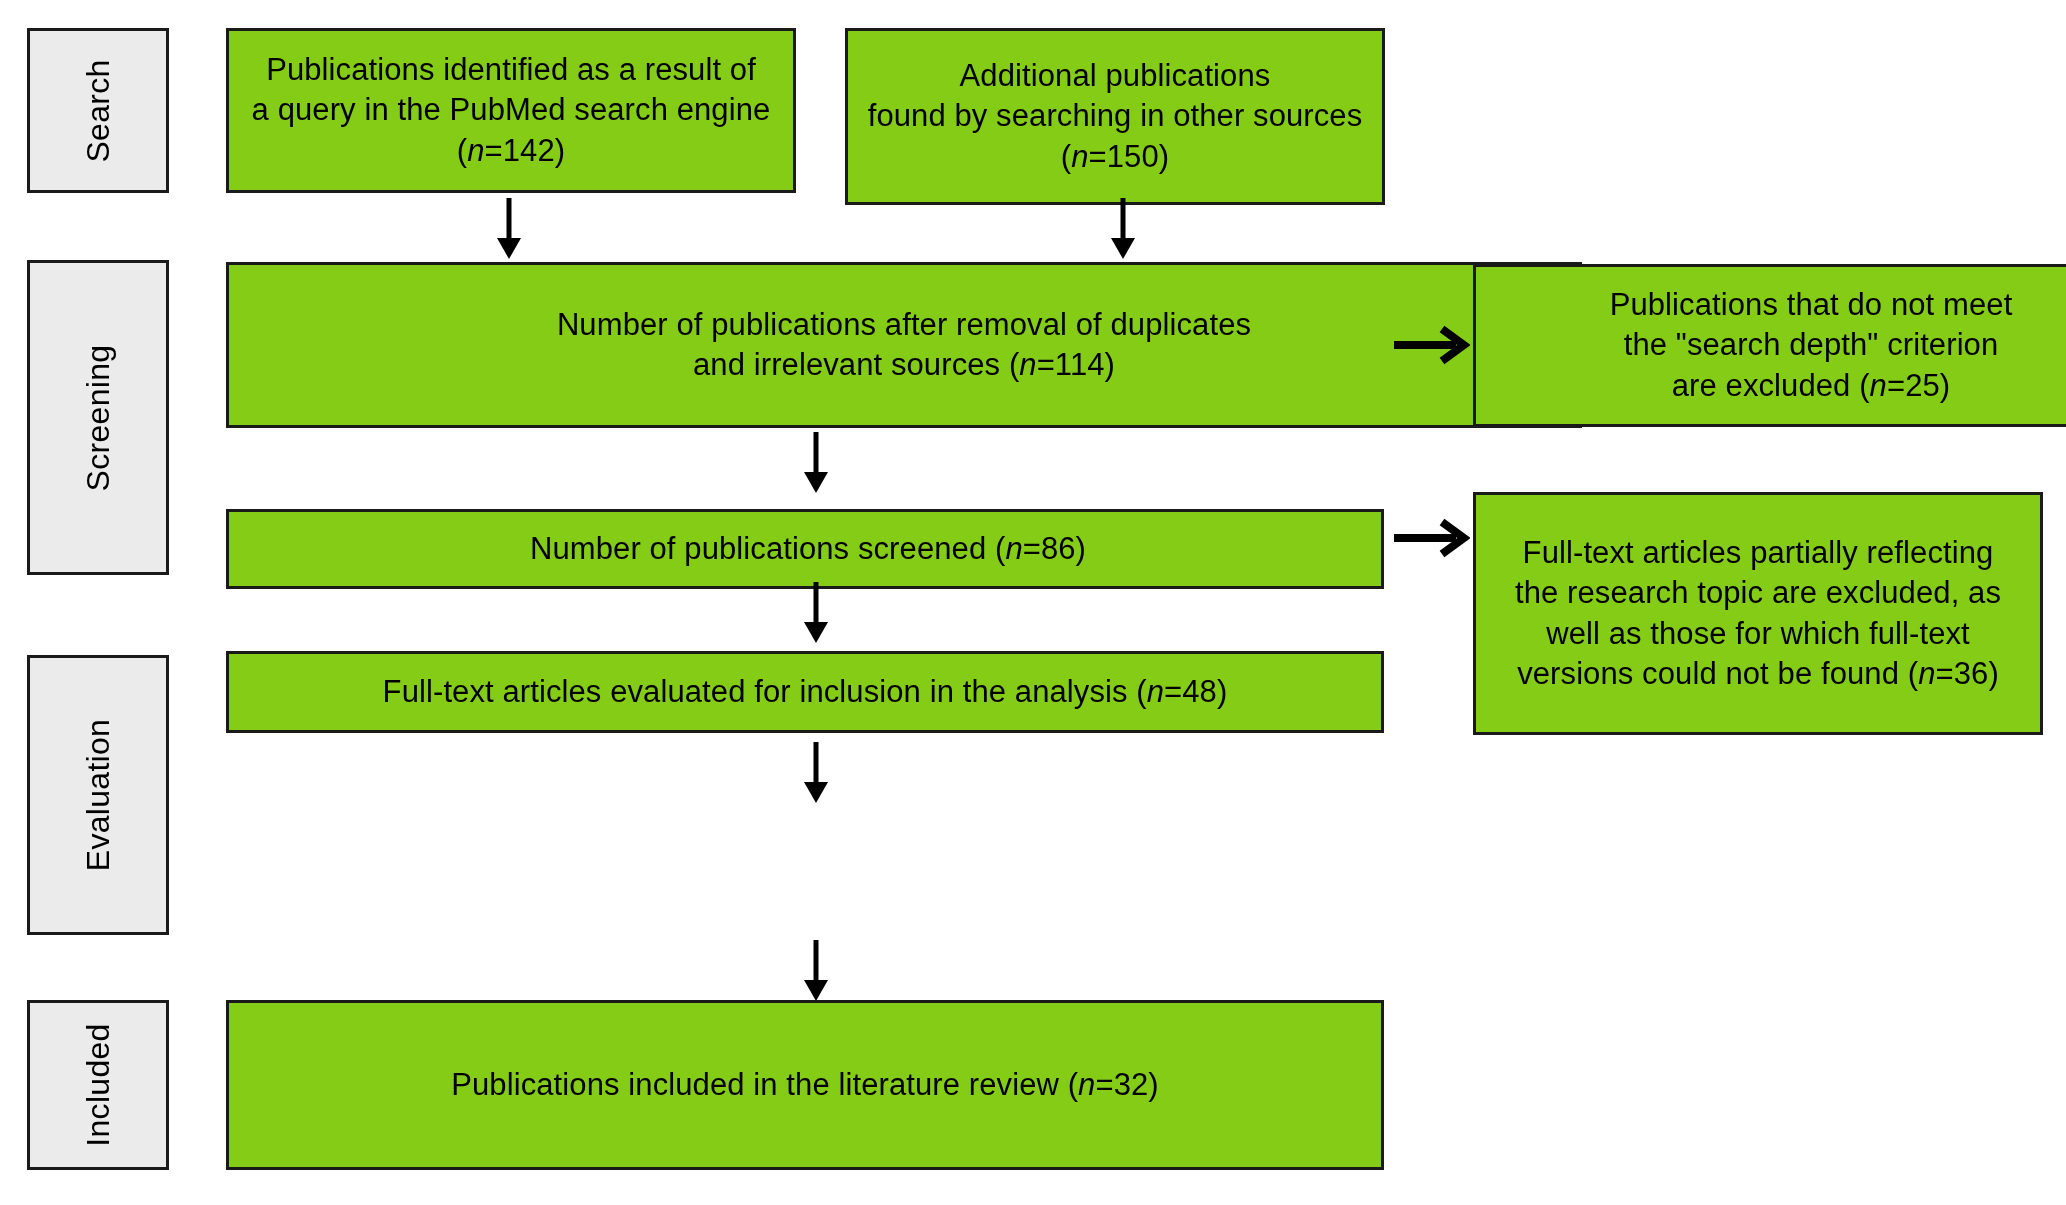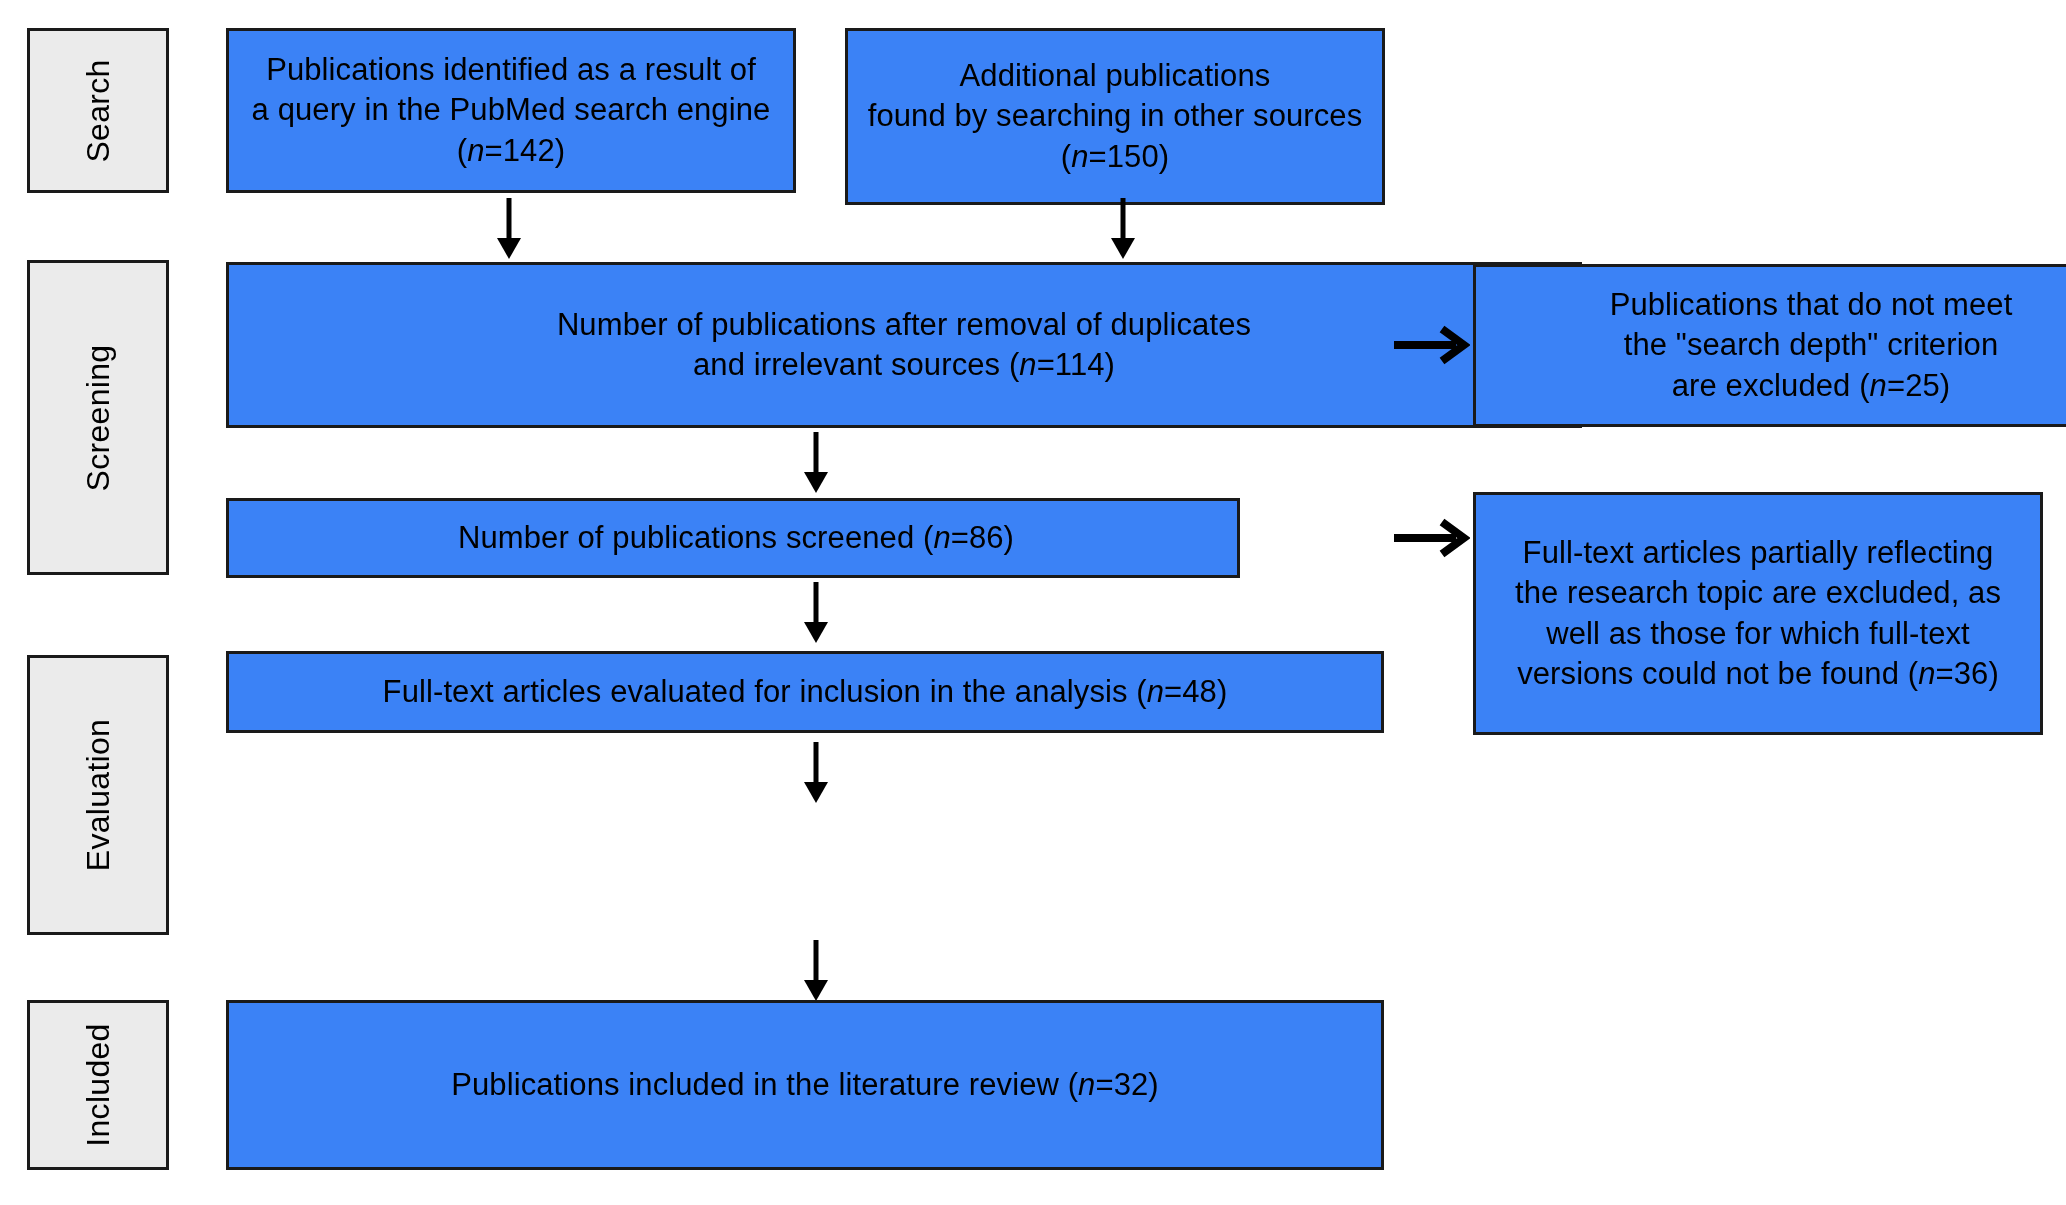--- a/index.html
+++ b/index.html
@@ -19,21 +19,21 @@
     height: 1205px;
     background: #ffffff;
     overflow: hidden;
   }
 
   
   .box {
     position: absolute;
     box-sizing: border-box;
     border: 3px solid #1a1a1a;
-    background: #3b82f6;
+    background: #84cc16;
     display: flex;
     align-items: center;
     justify-content: center;
     text-align: center;
     font-size: 31px;
     line-height: 1.30;
     padding: 6px 14px;
     letter-spacing: 0.1px;
   }
 
@@ -137,21 +137,21 @@
 are excluded (<span class="ital">n</span>=25)</span>
   </div>
 
   <div class="arrow-down" style="left:801px; top:432px;">
     <svg viewBox="0 0 30 62" preserveAspectRatio="none" aria-hidden="true">
       <path d="M15 0 L15 46" stroke="#000" stroke-width="5" fill="none"></path>
       <path d="M15 61 L3 40 L27 40 Z" fill="#000"></path>
     </svg>
   </div>
 
-  <div class="box" style="left:226px; top:498px; width:1014px; height:80px;padding-left:20px;">
+  <div class="box" style="left:226px; top:509px; width:1158px; height:80px;padding-left:20px;">
     <span class="txt">Number of publications screened (<span class="ital">n</span>=86)</span>
   </div>
 
   <div class="arrow-right" style="left:1392px; top:518px;">
     <svg viewBox="0 0 78 40" preserveAspectRatio="none" aria-hidden="true">
       <path d="M2 20 L64 20" stroke="#000" stroke-width="8" fill="none"></path>
       <path d="M50 4 L72 20 L50 36" stroke="#000" stroke-width="8" fill="none" stroke-linecap="butt" stroke-linejoin="miter"></path>
     </svg>
   </div>
 

